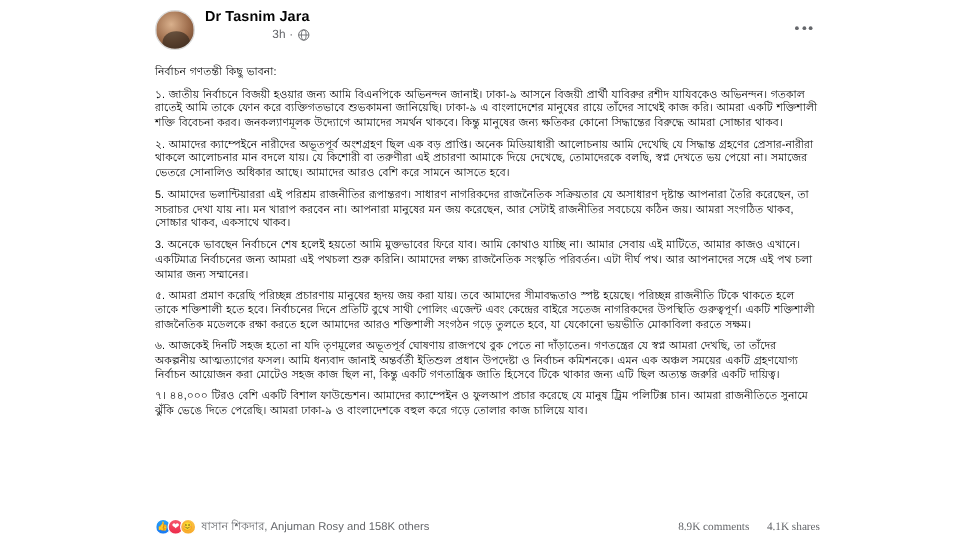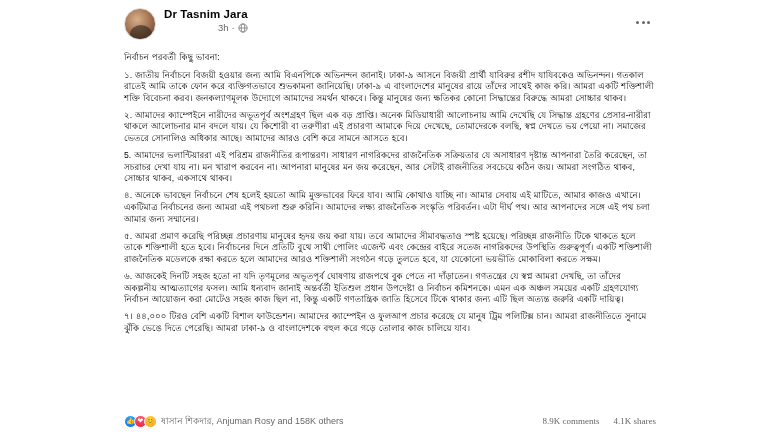--- a/index.html
+++ b/index.html
@@ -206,25 +206,25 @@
         </div>
       </div>
       <div class="more-btn">
         <span></span>
           <span></span>
           <span></span>
       </div>
     </div>
 
     <div class="post-body">
-      <p class="intro">নির্বাচন পরবর্তী কিছু ভাবনা:</p>
+      <p class="intro">নির্বাচন গণতন্তী কিছু ভাবনা:</p>
       <p>১. জাতীয় নির্বাচনে বিজয়ী হওয়ার জন্য আমি বিএনপিকে অভিনন্দন জানাই। ঢাকা-৯ আসনে বিজয়ী প্রার্থী যাবিরুর রশীদ যাযিবকেও অভিনন্দন। গতকাল রাতেই আমি তাকে ফোন করে ব্যক্তিগতভাবে শুভকামনা জানিয়েছি। ঢাকা-৯ এ বাংলাদেশের মানুষের রায়ে তাঁদের সাথেই কাজ করি। আমরা একটি শক্তিশালী শক্তি বিবেচনা করব। জনকল্যাণমূলক উদ্যোগে আমাদের সমর্থন থাকবে। কিন্তু মানুষের জন্য ক্ষতিকর কোনো সিদ্ধান্তের বিরুদ্ধে আমরা সোচ্চার থাকব।</p>
       <p>২. আমাদের ক্যাম্পেইনে নারীদের অভূতপূর্ব অংশগ্রহণ ছিল এক বড় প্রাপ্তি। অনেক মিডিয়াধারী আলোচনায় আমি দেখেছি যে সিদ্ধান্ত গ্রহণের প্রেসার-নারীরা থাকলে আলোচনার মান বদলে যায়। যে কিশোরী বা তরুণীরা এই প্রচারণা আমাকে দিয়ে দেখেছে, তোমাদেরকে বলছি, স্বপ্ন দেখতে ভয় পেয়ো না। সমাজের ভেতরে সোনালিও অধিকার আছে। আমাদের আরও বেশি করে সামনে আসতে হবে।</p>
       <p>5. আমাদের ভলান্টিয়াররা এই পরিশ্রম রাজনীতির রূপান্তরণ। সাধারণ নাগরিকদের রাজনৈতিক সক্রিয়তার যে অসাধারণ দৃষ্টান্ত আপনারা তৈরি করেছেন, তা সচরাচর দেখা যায় না। মন খারাপ করবেন না। আপনারা মানুষের মন জয় করেছেন, আর সেটাই রাজনীতির সবচেয়ে কঠিন জয়। আমরা সংগঠিত থাকব, সোচ্চার থাকব, একসাথে থাকব।</p>
-      <p>৪. অনেকে ভাবছেন নির্বাচনে শেষ হলেই হয়তো আমি মুক্তভাবের ফিরে যাব। আমি কোথাও যাচ্ছি না। আমার সেবায় এই মাটিতে, আমার কাজও এখানে। একটিমাত্র নির্বাচনের জন্য আমরা এই পথচলা শুরু করিনি। আমাদের লক্ষ্য রাজনৈতিক সংস্কৃতি পরিবর্তন। এটা দীর্ঘ পথ। আর আপনাদের সঙ্গে এই পথ চলা আমার জন্য সম্মানের।</p>
+      <p>3. অনেকে ভাবছেন নির্বাচনে শেষ হলেই হয়তো আমি মুক্তভাবের ফিরে যাব। আমি কোথাও যাচ্ছি না। আমার সেবায় এই মাটিতে, আমার কাজও এখানে। একটিমাত্র নির্বাচনের জন্য আমরা এই পথচলা শুরু করিনি। আমাদের লক্ষ্য রাজনৈতিক সংস্কৃতি পরিবর্তন। এটা দীর্ঘ পথ। আর আপনাদের সঙ্গে এই পথ চলা আমার জন্য সম্মানের।</p>
       <p>৫. আমরা প্রমাণ করেছি পরিচ্ছন্ন প্রচারণায় মানুষের হৃদয় জয় করা যায়। তবে আমাদের সীমাবদ্ধতাও স্পষ্ট হয়েছে। পরিচ্ছন্ন রাজনীতি টিকে থাকতে হলে তাকে শক্তিশালী হতে হবে। নির্বাচনের দিনে প্রতিটি বুথে সাথী পোলিং এজেন্ট এবং কেন্দ্রের বাইরে সতেজ নাগরিকদের উপস্থিতি গুরুত্বপূর্ণ। একটি শক্তিশালী রাজনৈতিক মডেলকে রক্ষা করতে হলে আমাদের আরও শক্তিশালী সংগঠন গড়ে তুলতে হবে, যা যেকোনো ভয়ভীতি মোকাবিলা করতে সক্ষম।</p>
       <p>৬. আজকেই দিনটি সহজ হতো না যদি তৃণমূলের অভূতপূর্ব ঘোষণায় রাজপথে বুক পেতে না দাঁড়াতেন। গণতন্ত্রের যে স্বপ্ন আমরা দেখছি, তা তাঁদের অকল্পনীয় আত্মত্যাগের ফসল। আমি ধন্যবাদ জানাই অন্তর্বর্তী ইতিশুল প্রধান উপদেষ্টা ও নির্বাচন কমিশনকে। এমন এক অঞ্চল সময়ের একটি গ্রহণযোগ্য নির্বাচন আয়োজন করা মোটেও সহজ কাজ ছিল না, কিন্তু একটি গণতান্ত্রিক জাতি হিসেবে টিকে থাকার জন্য এটি ছিল অত্যন্ত জরুরি একটি দায়িত্ব।</p>
       <p>৭। ৪৪,০০০ টিরও বেশি একটি বিশাল ফাউন্ডেশন। আমাদের ক্যাম্পেইন ও ফুলআপ প্রচার করেছে যে মানুষ ট্রিম পলিটিক্স চান। আমরা রাজনীতিতে সুনামে ঝুঁকি ভেঙে দিতে পেরেছি। আমরা ঢাকা-৯ ও বাংলাদেশকে বহুল করে গড়ে তোলার কাজ চালিয়ে যাব।</p>
     </div>
 
     <div class="engagement">
       <div class="reactions">
         <div class="reaction-icons">
           <span class="rx rx-like">👍</span>
           <span class="rx rx-love">❤</span>

